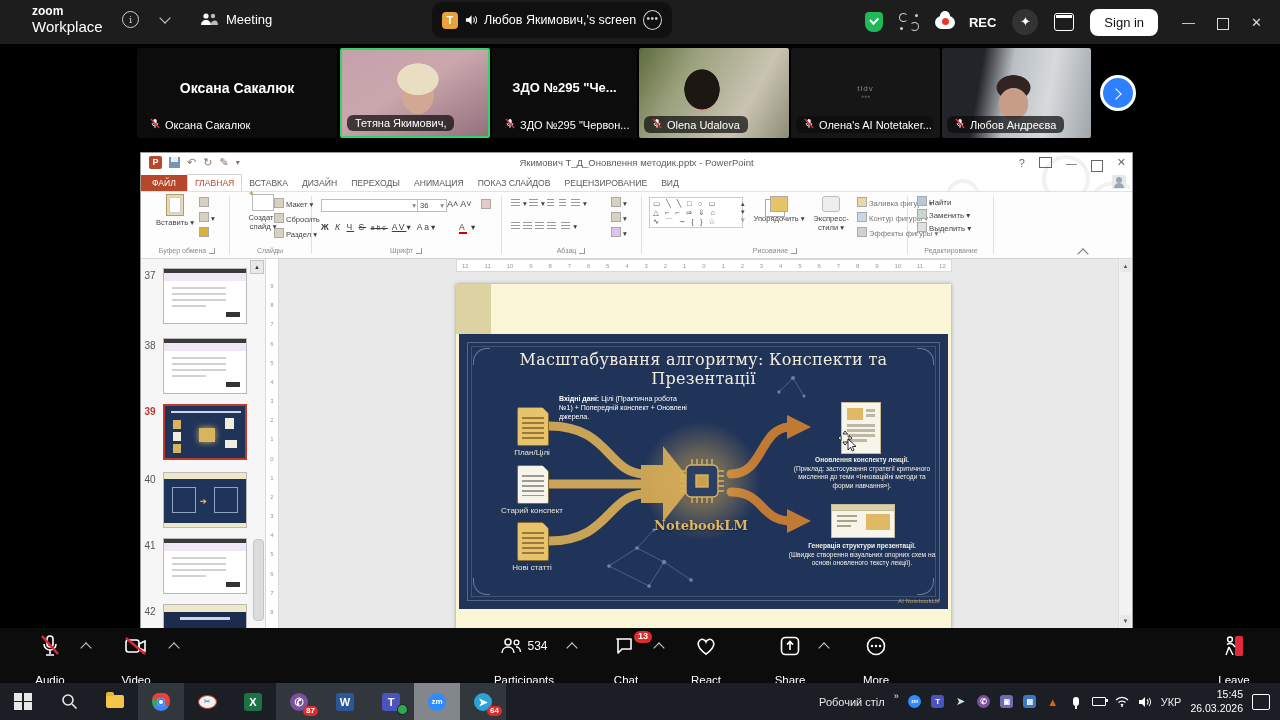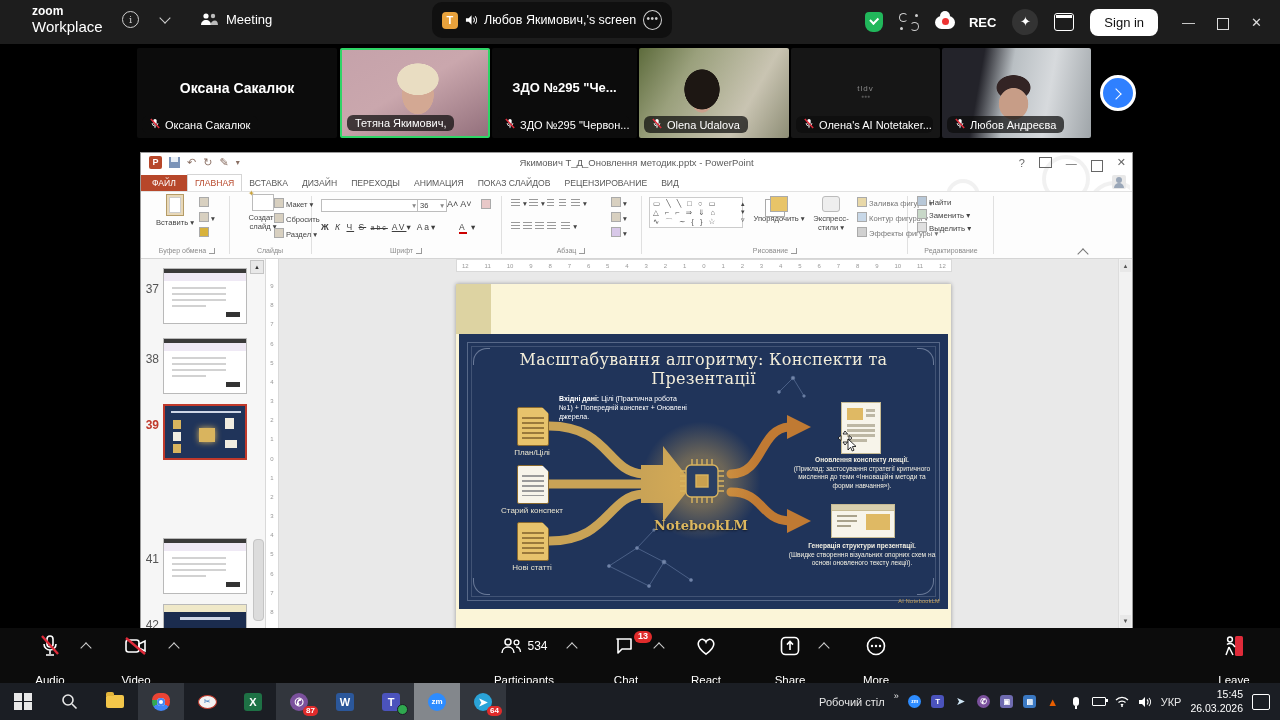--- a/index.html
+++ b/index.html
@@ -112,21 +112,21 @@
   .ed-rows{position:absolute;font-size:7.8px;color:#444;line-height:12px;white-space:nowrap;}
   .bars{display:inline-block;width:9px;height:7px;background:repeating-linear-gradient(#9a9a9a 0 1px,transparent 1px 3px);margin-right:3px;}
   .collapse-chev{position:absolute;width:7px;height:7px;border-left:1.4px solid #777;border-top:1.4px solid #777;transform:rotate(45deg);}
   .acct{position:absolute;right:6px;top:22px;width:14px;height:14px;background:#e8e8e8;border-radius:2px;}
   .acct::before{content:"";position:absolute;left:4px;top:2px;width:6px;height:6px;border-radius:50%;background:#9aa7b8;}
   .acct::after{content:"";position:absolute;left:2px;top:8px;width:10px;height:5px;border-radius:5px 5px 0 0;background:#9aa7b8;}
 
   
   .thumbs{position:absolute;left:0;top:106px;width:125px;height:369px;background:#f6f6f6;border-right:1px solid #d9d9d9;box-sizing:border-box;overflow:hidden;}
   .thumb-item{position:absolute;left:0;width:125px;display:flex;gap:4px;}
-  .tnum{width:18px;text-align:right;font-size:12px;color:#555;padding-top:2px;margin-top:12px;}
+  .tnum{width:18px;text-align:center;font-size:10px;color:#555;padding-top:2px;}
   .tnum.sel{color:#c0392b;font-weight:700;}
   .timg{width:84px;height:56px;background:#fff;border:1px solid #b9b9b9;box-sizing:border-box;position:relative;overflow:hidden;}
   .timg.sel{border:2px solid #c0392b;}
   .mini-web{background:linear-gradient(#3a3a3a 0 4px,#efe9f5 4px 12px,#fff 12px 100%);}
   .mini-web i{position:absolute;left:8px;right:20px;height:2px;background:#d2d2d2;}
   .mini-web i:nth-child(1){top:18px;}.mini-web i:nth-child(2){top:24px;}
   .mini-web i:nth-child(3){top:30px;}.mini-web i:nth-child(4){top:36px;right:40px;}
   .mini-web b{position:absolute;right:6px;bottom:6px;width:14px;height:5px;background:#333;}
   .mini-navy{background:#20345a;}
   .mini-diag i{position:absolute;background:#d9b45e;}
@@ -475,20 +475,28 @@
       <span class="timg sel mini-navy mini-diag">
         <i style="left:8px;top:14px;width:8px;height:9px;"></i>
         <i style="left:8px;top:26px;width:8px;height:9px;background:#f0ece0"></i>
         <i style="left:8px;top:38px;width:8px;height:9px;"></i>
         <i style="left:34px;top:22px;width:16px;height:14px;box-shadow:0 0 6px #d9b45e"></i>
         <i style="left:60px;top:12px;width:9px;height:11px;background:#f0ece0"></i>
         <i style="left:60px;top:34px;width:12px;height:8px;background:#f0ece0"></i>
         <i style="left:6px;top:5px;width:70px;height:2px;background:#cfd6e6"></i>
       </span>
     </div>
+    <div class="thumb-item" style="top:213px">
+      <span class="tnum">40</span>
+      <span class="timg mini-40">
+          <i style="left:8px"></i>
+          <i style="left:50px"></i>
+        <b style="position:absolute;left:36px;top:24px;color:#d9b45e;font-size:8px;">➔</b>
+        </span>
+    </div>
     <div class="thumb-item" style="top:279px">
       <span class="tnum">41</span>
       <span class="timg mini-web">
           <i></i>
           <i></i>
           <i></i>
           <i></i>
           <b></b>
         </span>
     </div>

